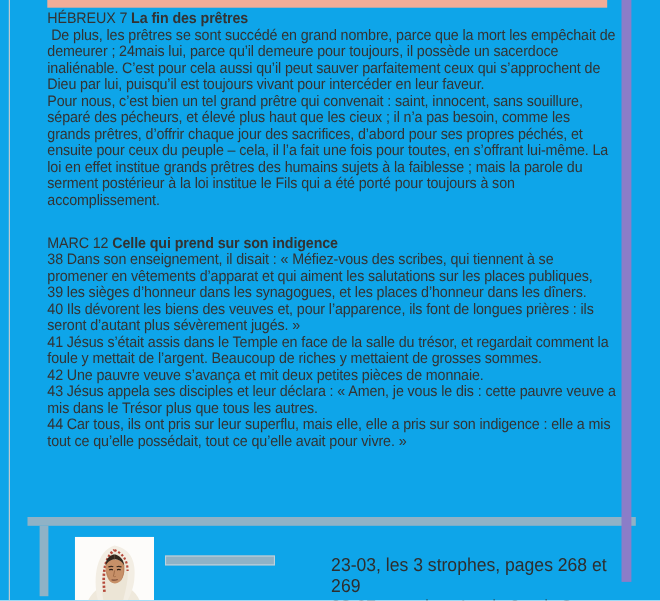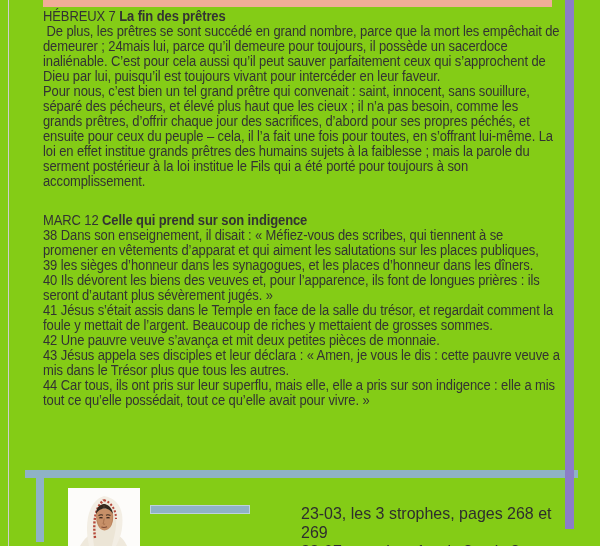--- a/index.html
+++ b/index.html
@@ -1,20 +1,20 @@
 <!DOCTYPE html>
 <html><head>
 <meta charset="utf-8">
 <style>
   html, body { margin: 0; padding: 0; background: #ffffff; }
   .canvas {
     position: relative;
     width: 600px;
     height: 546px;
-    background: #84cc16;
+    background: #0ea5e9;
     overflow: hidden;
     font-family: "Liberation Sans", sans-serif;
     color: #333333;
   }
   .left-rule {
     position: absolute; left: 8px; top: 0; width: 1px; height: 546px;
     background: #cfcfcf;
   }
   .coral-bar {
     position: absolute; left: 43px; top: 0; width: 509px; height: 7px;

